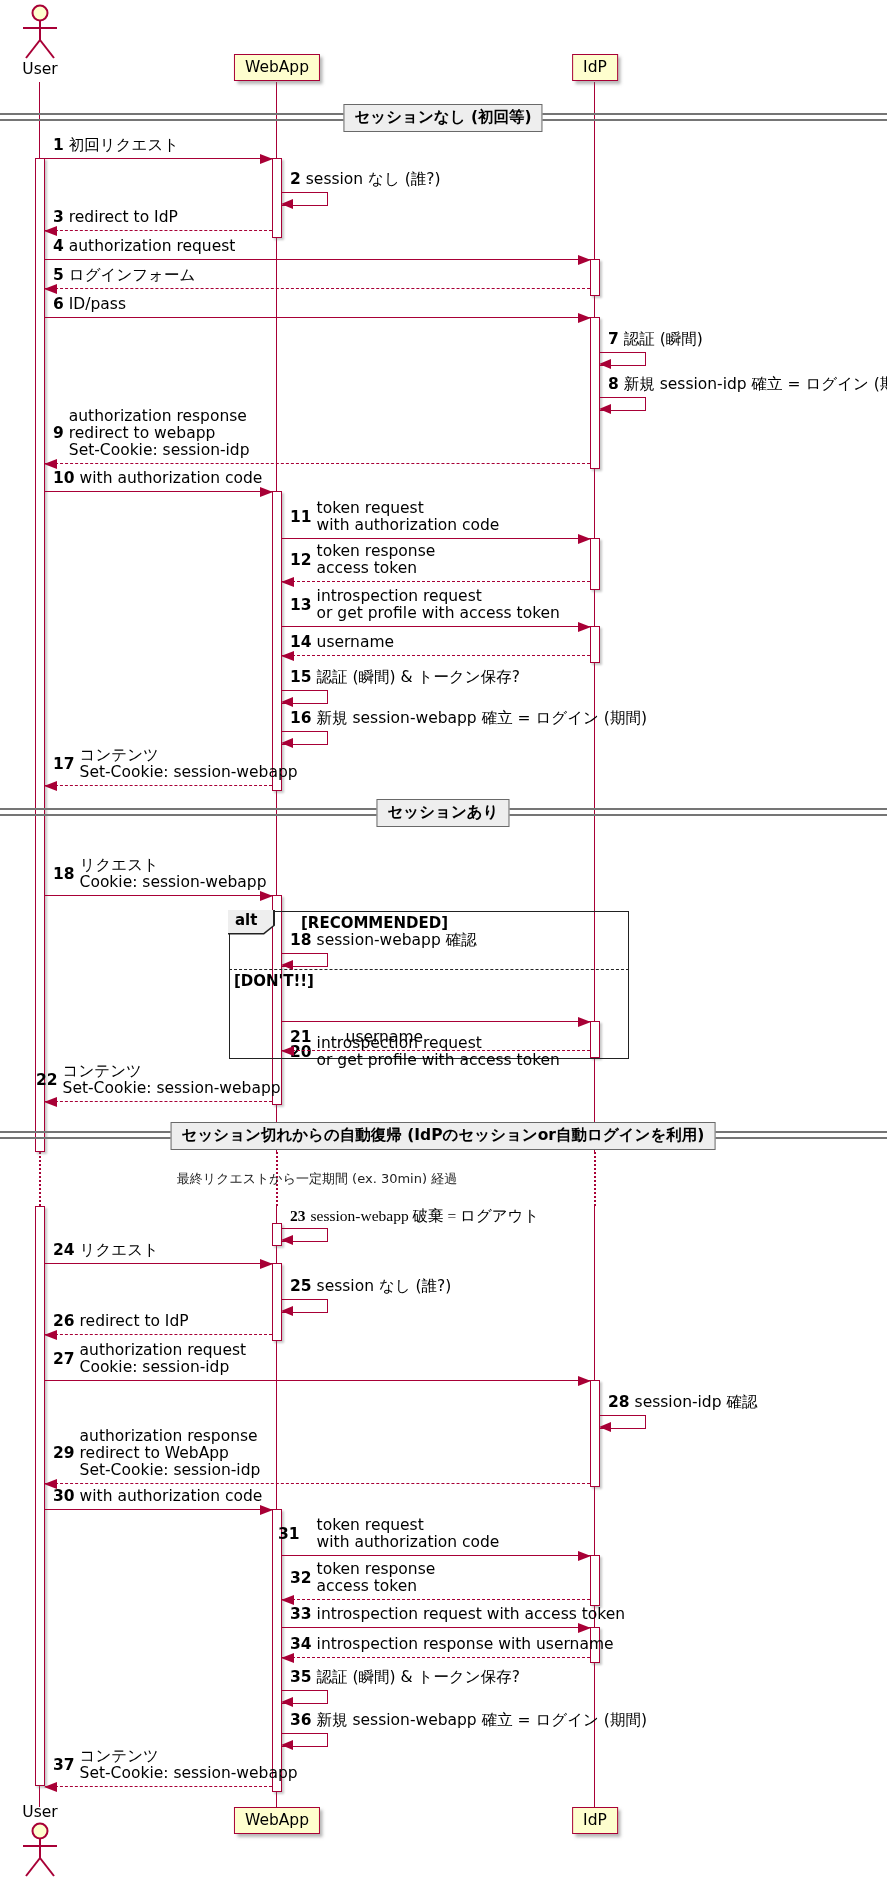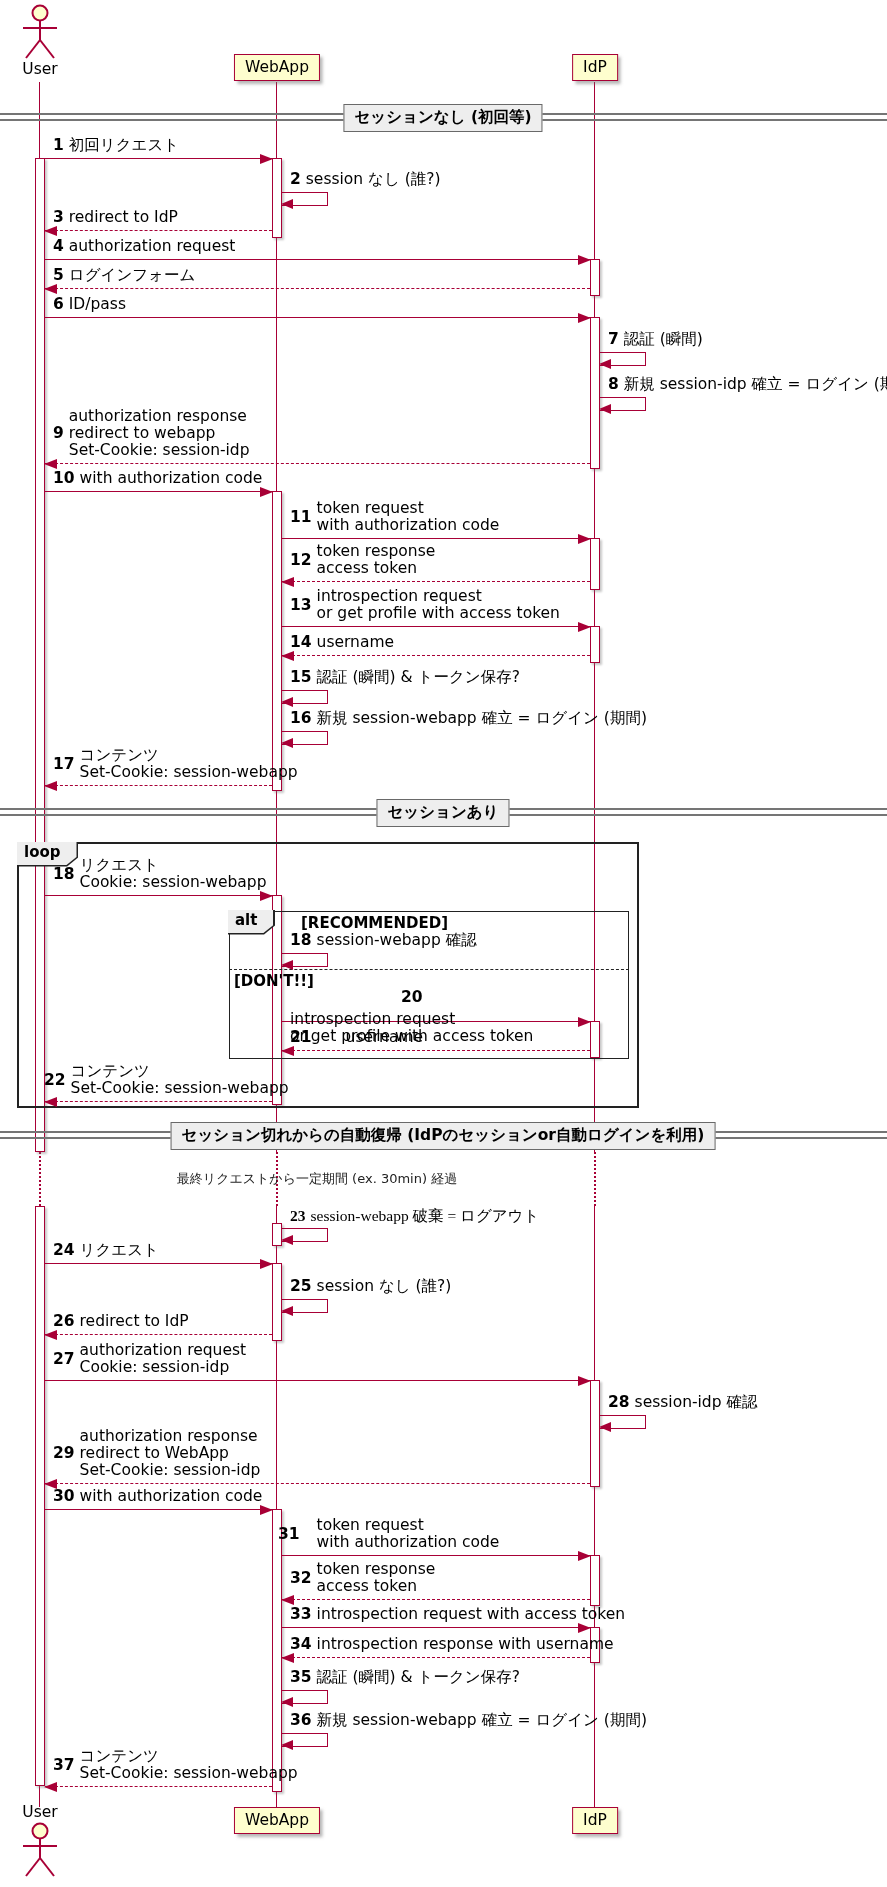--- a/index.html
+++ b/index.html
@@ -59,25 +59,20 @@
     <div class="activation" style="left: 272px; top: 1263px; height: 78px;"></div>
     <div class="activation" style="left: 272px; top: 1509px; height: 283px;"></div>
     <div class="activation" style="left: 590px; top: 259px; height: 37px;"></div>
     <div class="activation" style="left: 590px; top: 317px; height: 152px;"></div>
     <div class="activation" style="left: 590px; top: 538px; height: 52px;"></div>
     <div class="activation" style="left: 590px; top: 626px; height: 37px;"></div>
     <div class="activation" style="left: 590px; top: 1021px; height: 37px;"></div>
     <div class="activation" style="left: 590px; top: 1380px; height: 107px;"></div>
     <div class="activation" style="left: 590px; top: 1555px; height: 51px;"></div>
     <div class="activation" style="left: 590px; top: 1627px; height: 36px;"></div>
-    <div class="frame" style="left: 17px; top: 842px; width: 622px; height: 266px;">
-      <div class="tab-outer">
-        <div class="tab-inner">loop</div>
-      </div>
-    </div>
     <div class="frame thin" style="left: 229px; top: 911px; width: 400px; height: 148px;">
       <div class="tab-outer">
         <div class="tab-inner">alt</div>
       </div>
     </div>
     <div class="guard" style="left: 301px; top: 914px;">[RECOMMENDED]</div>
     <div class="frame-sep" style="left: 229px; top: 969px; width: 400px;"></div>
     <div class="guard" style="left: 234px; top: 972px;">[DON'T!!]</div>
     <div class="divider-line" style="top: 113px;"></div>
     <div class="divider-line" style="top: 119px;"></div>
@@ -277,42 +272,42 @@
     <div class="msg-label" style="left: 290px; top: 932px;">
       <span class="num">18</span>
       <span class="lines">
         <span>session-webapp 確認</span>
       </span>
     </div>
     <div class="msg" style="left: 282px; top: 1021px; width: 308px;">
       <div class="mline"></div>
       <div class="head r"></div>
     </div>
-    <div class="msg-label" style="left: 290px; top: 989px; flex-direction: column;">
+    <div class="msg-label" style="left: 290px; top: 1035px;">
       <span class="num">20</span>
       <span class="lines">
         <span>introspection request</span>
         <span>or get profile with access token</span>
       </span>
     </div>
     <div class="msg" style="left: 282px; top: 1050px; width: 308px;">
       <div class="mline dashed"></div>
       <div class="head l"></div>
     </div>
     <div class="msg-label" style="left: 290px; top: 1029px; gap: 34px;">
       <span class="num">21</span>
       <span class="lines">
         <span>username</span>
       </span>
     </div>
     <div class="msg" style="left: 45px; top: 1101px; width: 227px;">
       <div class="mline dashed"></div>
       <div class="head l"></div>
     </div>
-    <div class="msg-label" style="left: 44px; top: 1063px;">
+    <div class="msg-label" style="left: 36px; top: 1063px;">
       <span class="num">22</span>
       <span class="lines">
         <span>コンテンツ</span>
         <span>Set-Cookie: session-webapp</span>
       </span>
     </div>
     <div class="selfmsg" style="left: 282px; top: 1228px;">
       <div class="shead"></div>
     </div>
     <div class="msg-label" style="left: 290px; top: 1207px; font-family: Liberation Serif, serif;">

